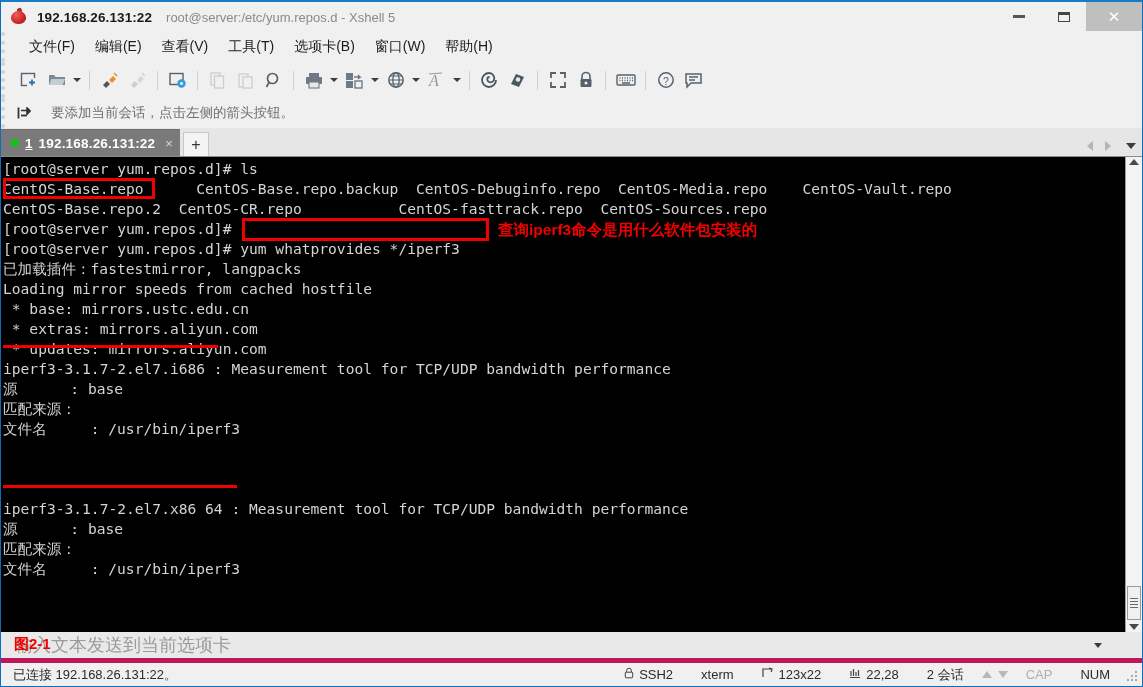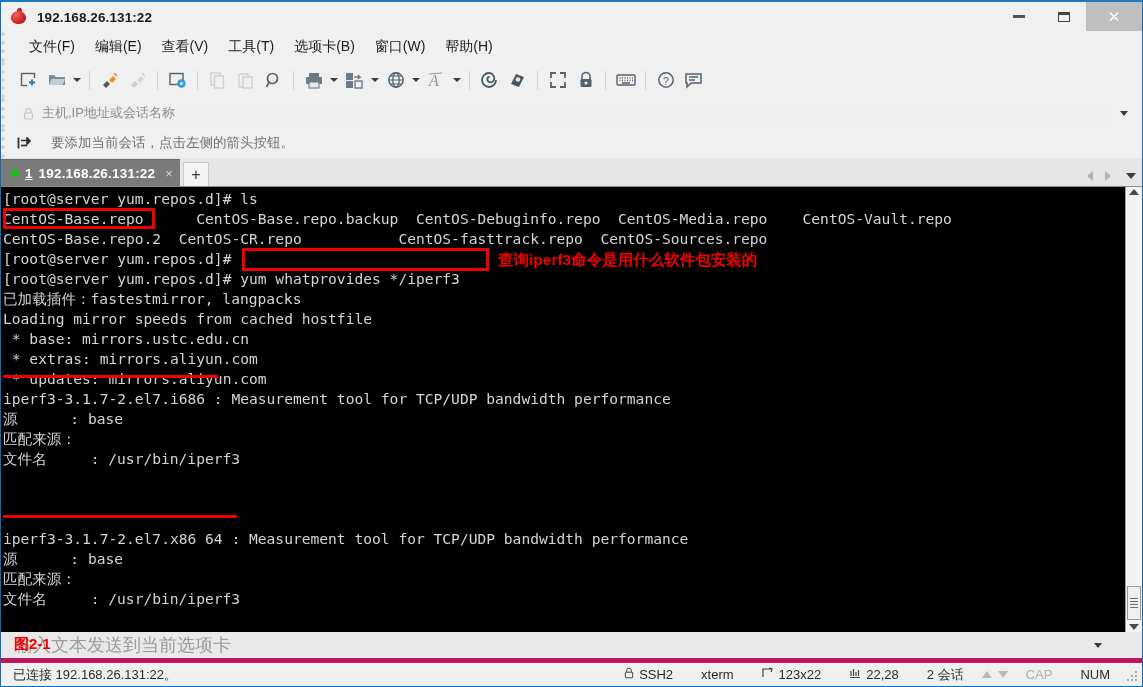--- a/index.html
+++ b/index.html
@@ -256,20 +256,21 @@
 <body>
 
 <div id="app">
 
   <div class="titlebar">
     <div class="app-icon">
       <div class="stem"></div>
         <div class="ball"></div>
     </div>
     <span class="title-ip">192.168.26.131:22</span>
+    <span class="title-path">root@server:/etc/yum.repos.d - Xshell 5</span>
     <div class="winbtns">
       <div class="winbtn">
           <span class="min-glyph"></span>
         </div>
       <div class="winbtn">
           <span class="max-glyph"></span>
         </div>
       <div class="winbtn close">
           <span>✕</span>
         </div>
@@ -416,32 +417,20 @@
         </svg>
     </div>
     <div class="tb">
       <svg width="19" height="17" viewBox="0 0 19 17">
           <path d="M2 2h15v9H7l-4 4V11H2z" fill="none" stroke="#55626e" stroke-width="1.5"></path>
           <path d="M5 5h9M5 8h6" stroke="#55626e" stroke-width="1.3"></path>
         </svg>
     </div>
   </div>
 
-  <div class="quickbar">
-    <div class="qc-field">
-      <span class="qc-lock">
-        <svg width="11" height="13" viewBox="0 0 11 13">
-            <path d="M3 6V4a2.5 2.5 0 0 1 5 0v2" fill="none" stroke="#9a9a9a" stroke-width="1.1"></path>
-            <rect x="1.6" y="6" width="7.8" height="6" rx="1" fill="none" stroke="#9a9a9a" stroke-width="1.1"></rect>
-          </svg>
-      </span>
-      <span class="qc-text">主机,IP地址或会话名称</span>
-    </div>
-    <span class="qc-caret"></span>
-  </div>
 
   <div class="hintbar">
     <span class="hint-icon">
       <svg width="15" height="14" viewBox="0 0 15 14">
           <path d="M1.5 1.5v11" stroke="#333" stroke-width="1.8"></path>
           <path d="M4 4.5h6M10 1.8l3.2 3.2L10 8.2V4.5z" fill="#333" stroke="#333" stroke-width="1.6" stroke-linejoin="round"></path>
           <path d="M4 9.5h6" stroke="#333" stroke-width="1.8"></path>
         </svg>
     </span>
     <span class="hint-text">要添加当前会话，点击左侧的箭头按钮。</span>

